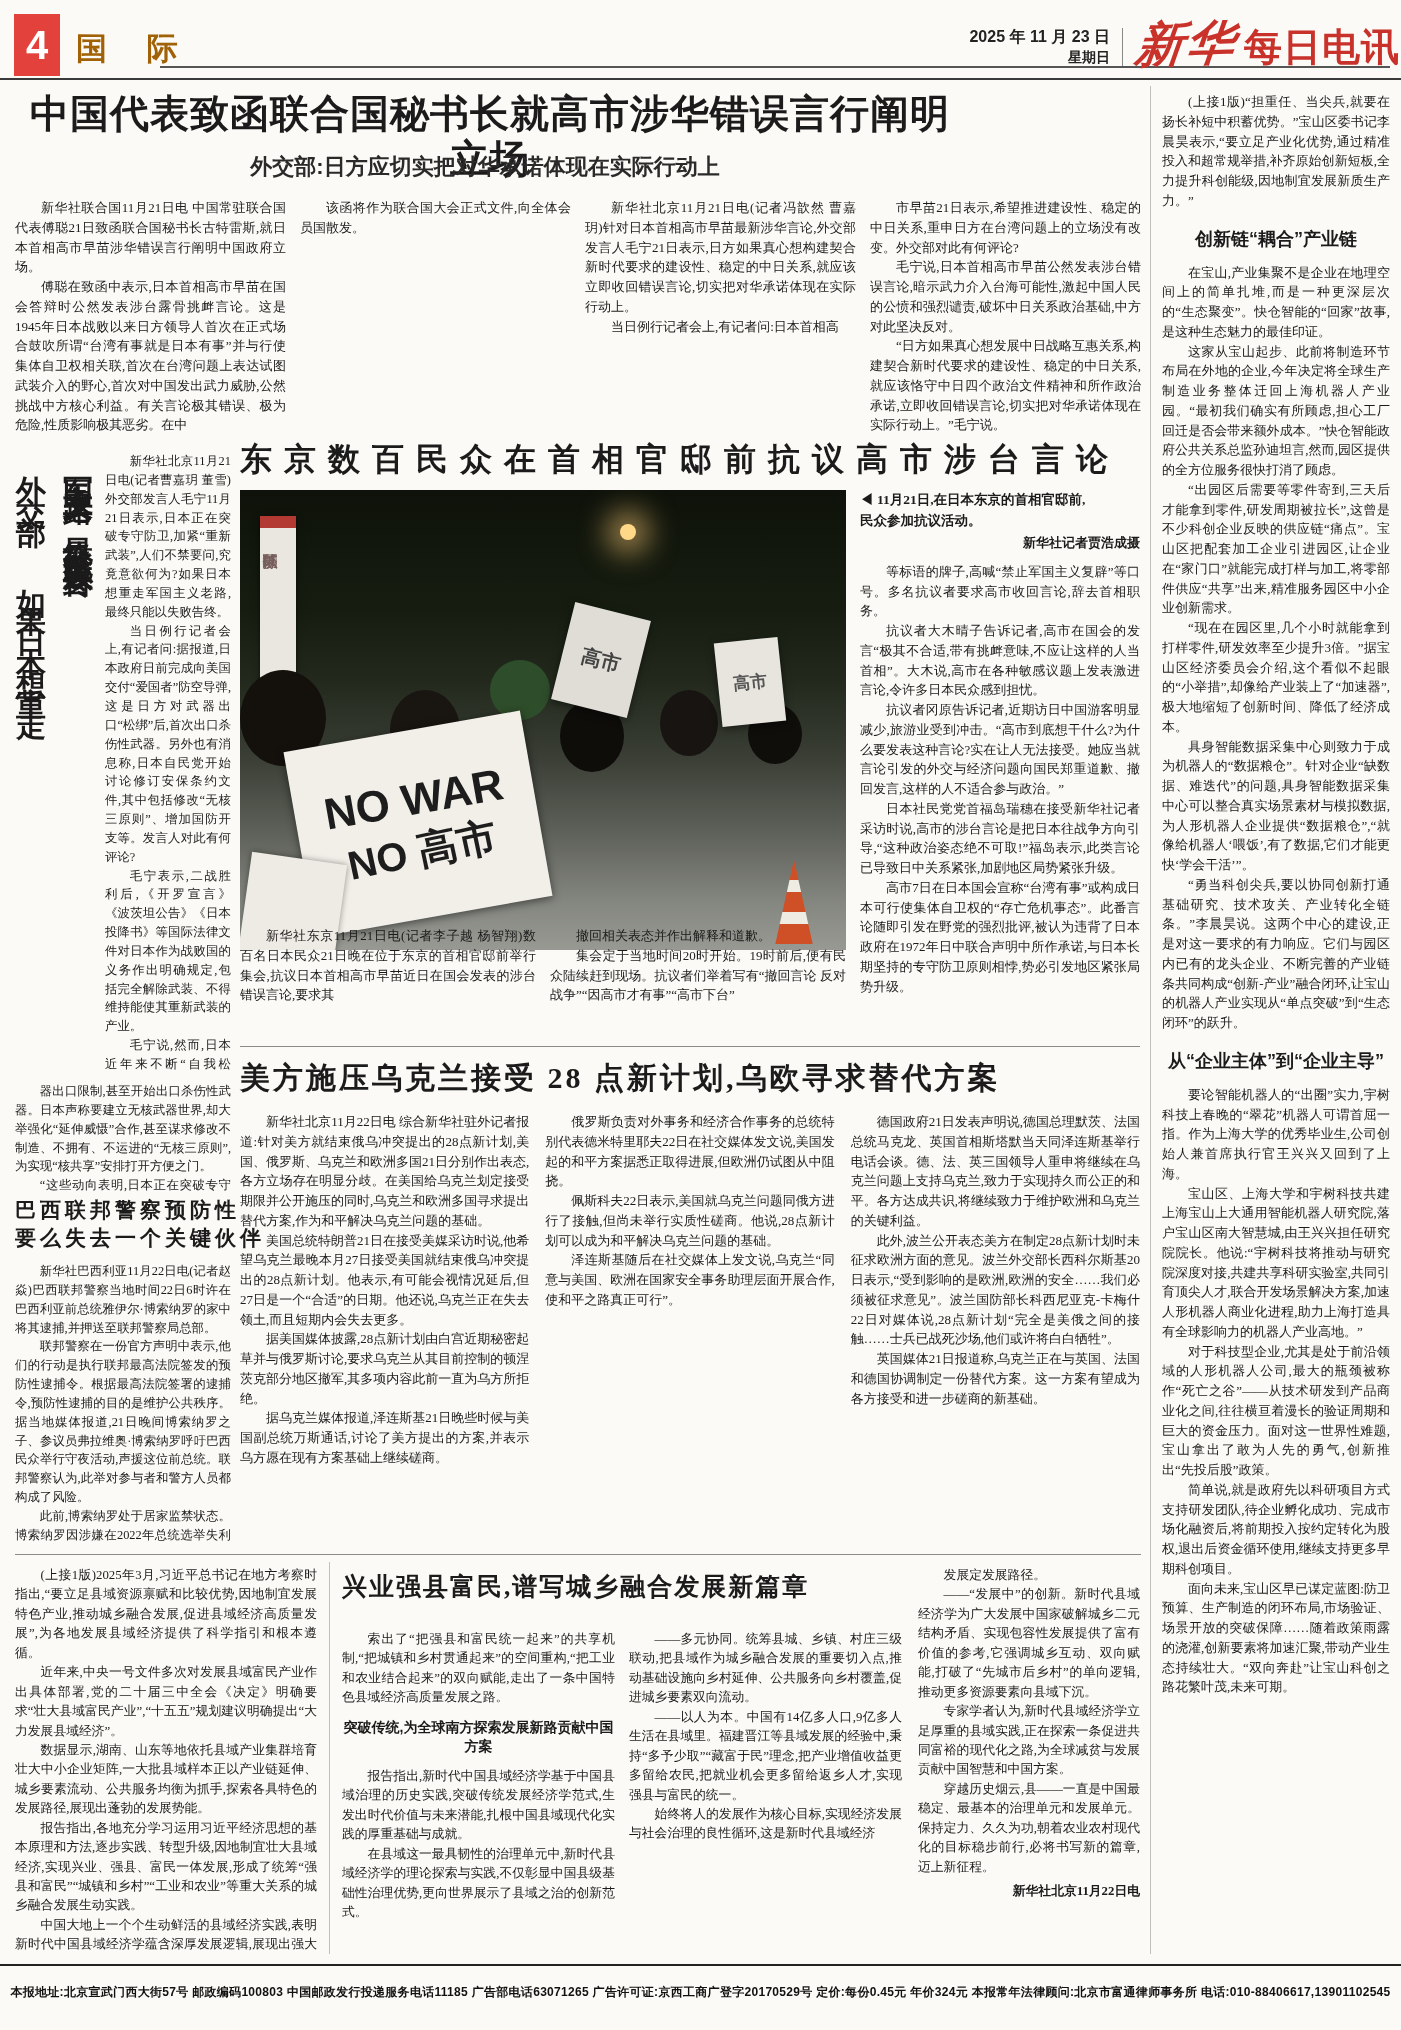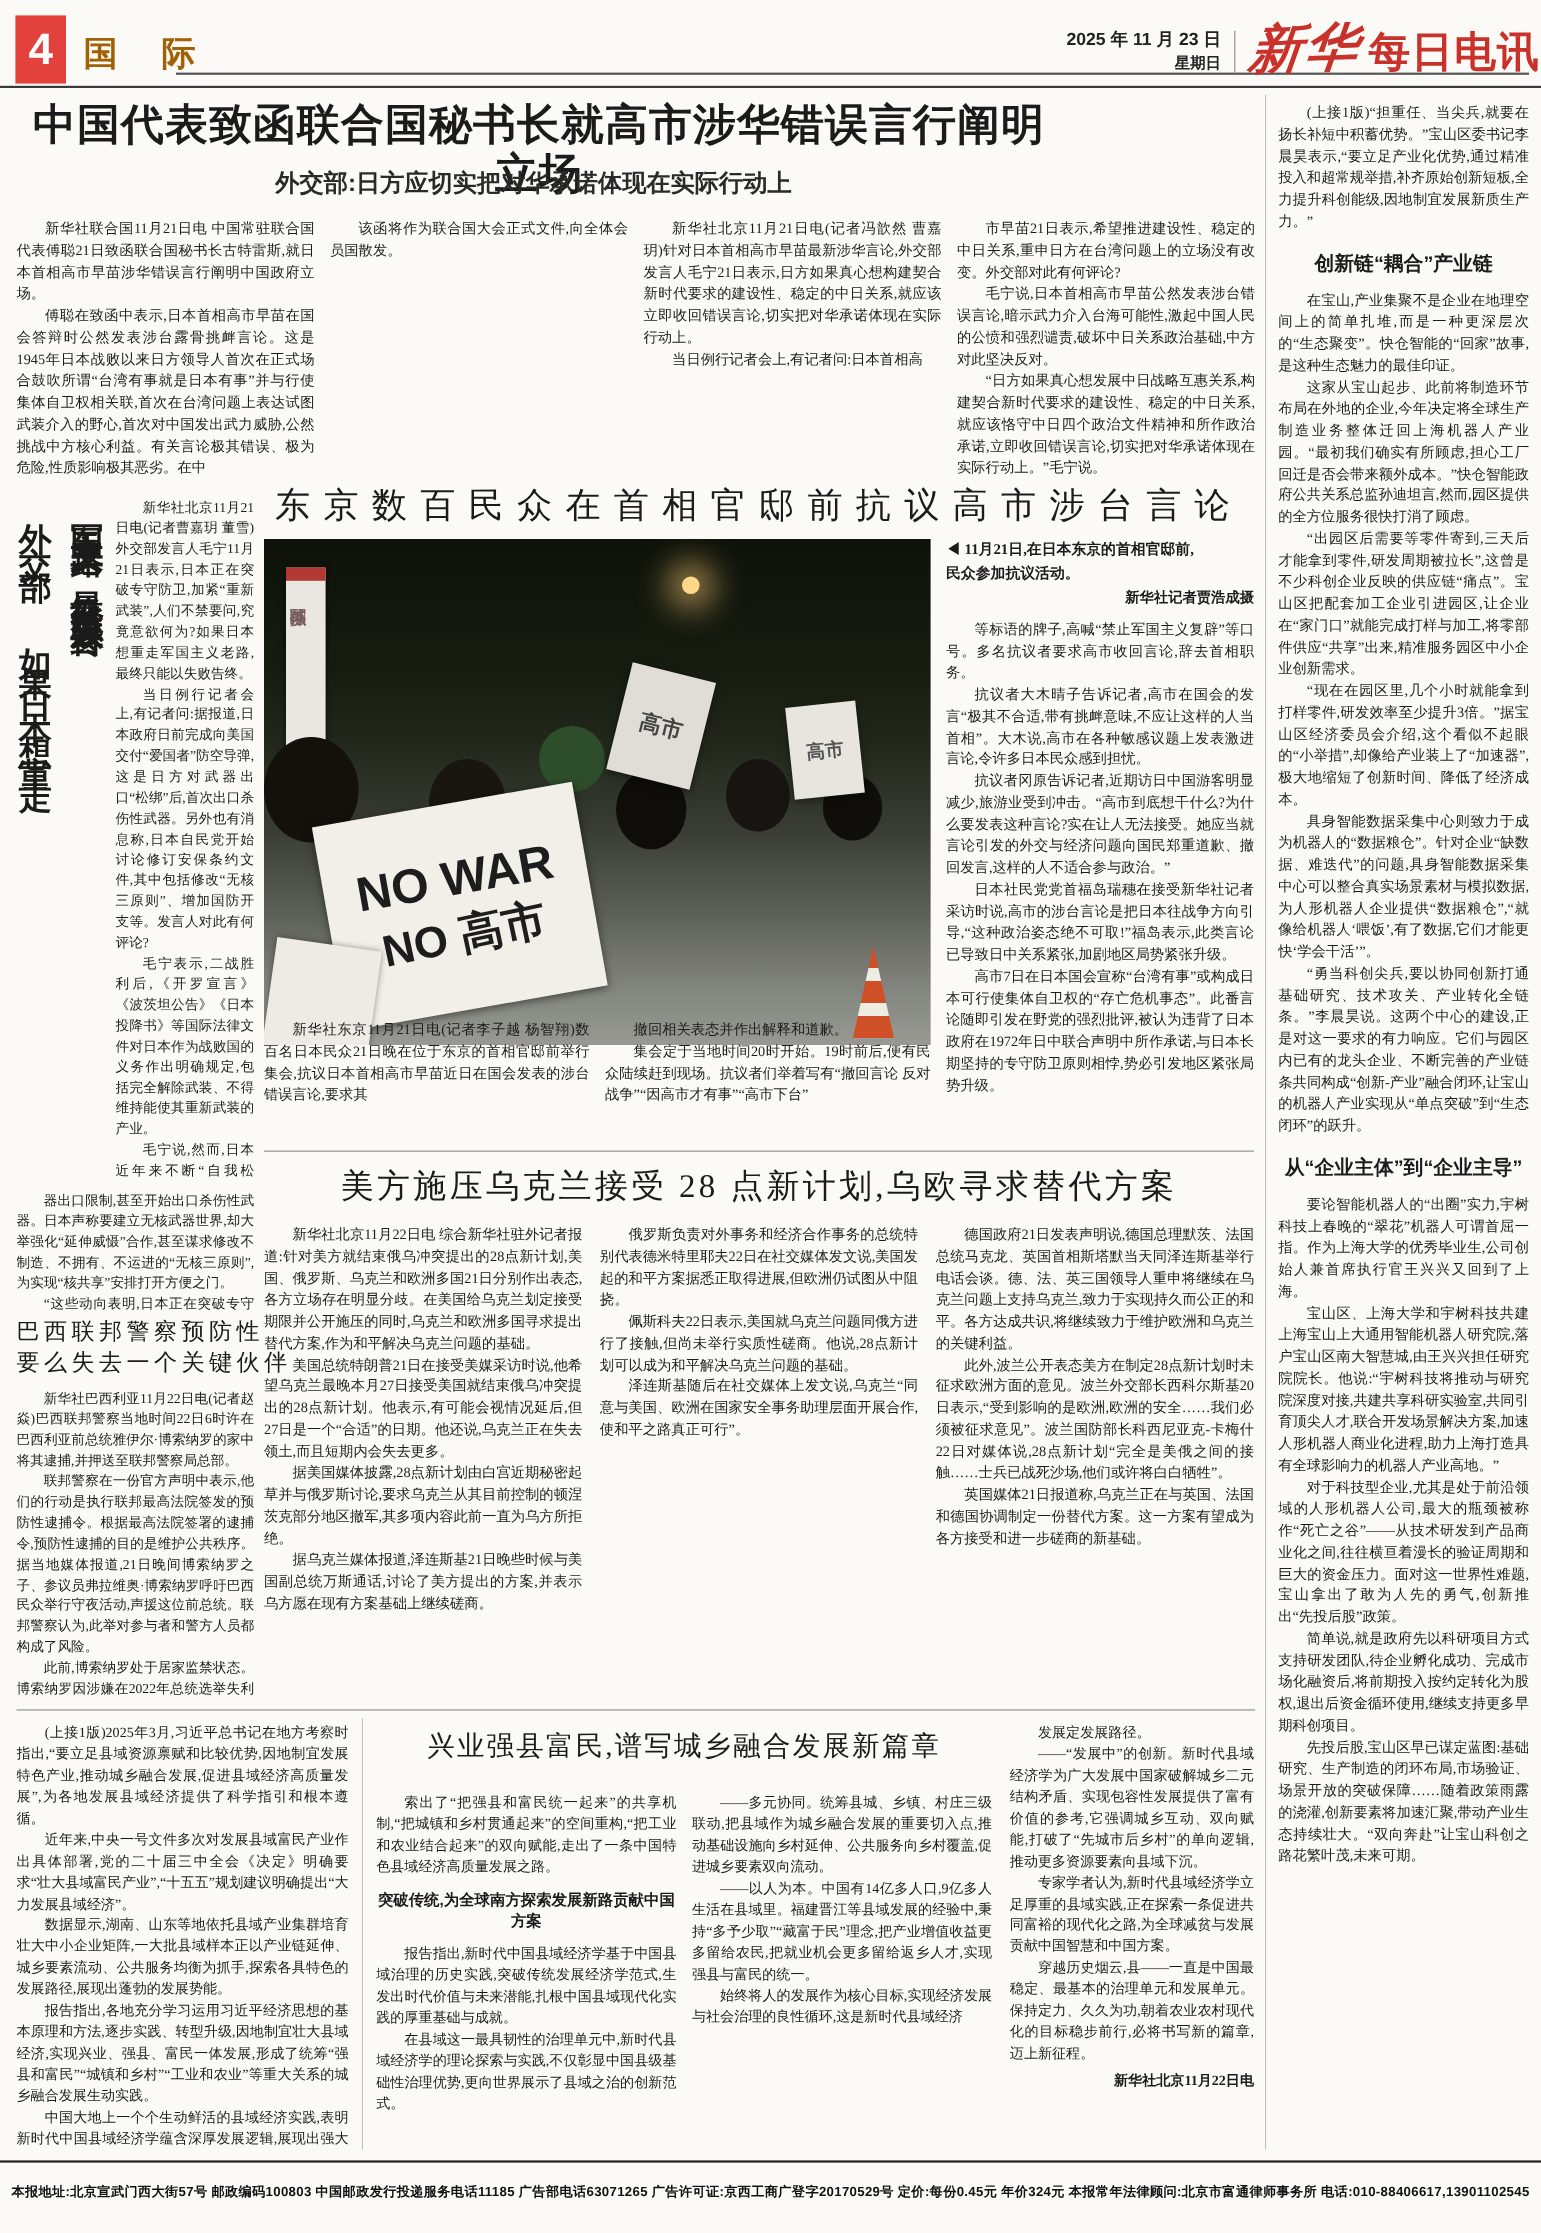--- a/index.html
+++ b/index.html
@@ -14,21 +14,21 @@
   .section-name{color:#a16207;font-weight:bold;font-size:31px;letter-spacing:16px;font-family:"Liberation Serif",serif;}
   .rule{background:#555;}
   .date-block{font-family:"Liberation Sans",sans-serif;font-weight:bold;color:#222;text-align:right;line-height:1.35;}
   .date-block .d1{font-size:16px;} .date-block .d2{font-size:14px;}
   .masthead{color:#c8322b;font-weight:bold;white-space:nowrap;}
   .masthead .m1{display:inline-block;font-size:48px;font-style:italic;transform:skewX(-8deg) rotate(-2deg);letter-spacing:2px;}
   .masthead .m2{display:inline-block;font-size:38px;letter-spacing:1px;margin-left:4px;font-family:"Liberation Sans",sans-serif;}
   
   .h-lead{font-size:39px;font-weight:900;text-align:center;line-height:1.15;letter-spacing:1px;}
   .h-sub{font-family:"Liberation Sans",sans-serif;font-size:22px;font-weight:600;color:#2a2a2a;text-align:center;}
-  .h-sec{font-weight:400;text-align:center;white-space:nowrap;}
+  .h-sec{font-weight:700;white-space:nowrap;}
   .cols{display:flex;}
   .col{flex:1;min-width:0;}
   .bodytext{font-size:13px;}
   .small{font-size:12.4px;}
   
   .vline{writing-mode:vertical-lr;text-orientation:upright;font-weight:900;font-size:30px;line-height:1.1;}
   
   .photo{background:linear-gradient(180deg,#0e120a 0%,#161d10 26%,#232a1d 42%,#3a3e35 58%,#5d6058 74%,#858781 90%,#979992 100%);position:relative;overflow:hidden;}
   .sign{background:#f1efe8;position:absolute;box-shadow:0 2px 8px rgba(0,0,0,.5);display:flex;flex-direction:column;justify-content:center;align-items:center;}
   .sign .s1,.sign .s2{font-family:"Liberation Sans",sans-serif;font-weight:900;color:#1d1d1d;line-height:1.05;}
@@ -236,20 +236,20 @@
         <p class="para">“现在在园区里,几个小时就能拿到打样零件,研发效率至少提升3倍。”据宝山区经济委员会介绍,这个看似不起眼的“小举措”,却像给产业装上了“加速器”,极大地缩短了创新时间、降低了经济成本。</p>
         <p class="para">具身智能数据采集中心则致力于成为机器人的“数据粮仓”。针对企业“缺数据、难迭代”的问题,具身智能数据采集中心可以整合真实场景素材与模拟数据,为人形机器人企业提供“数据粮仓”,“就像给机器人‘喂饭’,有了数据,它们才能更快‘学会干活’”。</p>
         <p class="para">“勇当科创尖兵,要以协同创新打通基础研究、技术攻关、产业转化全链条。”李晨昊说。这两个中心的建设,正是对这一要求的有力响应。它们与园区内已有的龙头企业、不断完善的产业链条共同构成“创新-产业”融合闭环,让宝山的机器人产业实现从“单点突破”到“生态闭环”的跃升。</p>
       </div>
     <div class="box-sub" style="font-size:18px;margin:16px 0 12px 0;">从“企业主体”到“企业主导”</div>
     <div>
         <p class="para">要论智能机器人的“出圈”实力,宇树科技上春晚的“翠花”机器人可谓首屈一指。作为上海大学的优秀毕业生,公司创始人兼首席执行官王兴兴又回到了上海。</p>
         <p class="para">宝山区、上海大学和宇树科技共建上海宝山上大通用智能机器人研究院,落户宝山区南大智慧城,由王兴兴担任研究院院长。他说:“宇树科技将推动与研究院深度对接,共建共享科研实验室,共同引育顶尖人才,联合开发场景解决方案,加速人形机器人商业化进程,助力上海打造具有全球影响力的机器人产业高地。”</p>
         <p class="para">对于科技型企业,尤其是处于前沿领域的人形机器人公司,最大的瓶颈被称作“死亡之谷”——从技术研发到产品商业化之间,往往横亘着漫长的验证周期和巨大的资金压力。面对这一世界性难题,宝山拿出了敢为人先的勇气,创新推出“先投后股”政策。</p>
         <p class="para">简单说,就是政府先以科研项目方式支持研发团队,待企业孵化成功、完成市场化融资后,将前期投入按约定转化为股权,退出后资金循环使用,继续支持更多早期科创项目。</p>
-        <p class="para">先投后股,宝山区早已谋定蓝图:基础研究、生产制造的闭环布局,市场验证、场景开放的突破保障……随着政策雨露的浇灌,创新要素将加速汇聚,带动产业生态持续壮大。“双向奔赴”让宝山科创之路花繁叶茂,未来可期。</p>
+        <p class="para">面向未来,宝山区早已谋定蓝图:防卫预算、生产制造的闭环布局,市场验证、场景开放的突破保障……随着政策雨露的浇灌,创新要素将加速汇聚,带动产业生态持续壮大。“双向奔赴”让宝山科创之路花繁叶茂,未来可期。</p>
       </div>
   </div>
 
   <div class="abs rule" style="left:0;top:1964px;width:1401px;height:2px;background:#222;"></div>
   <div class="abs footer-text" style="left:0;top:1984px;width:1401px;">本报地址:北京宣武门西大街57号  邮政编码100803  中国邮政发行投递服务电话11185  广告部电话63071265  广告许可证:京西工商广登字20170529号  定价:每份0.45元  年价324元  本报常年法律顾问:北京市富通律师事务所  电话:010-88406617,13901102545</div>
 
 </div>
 
 </body></html>

